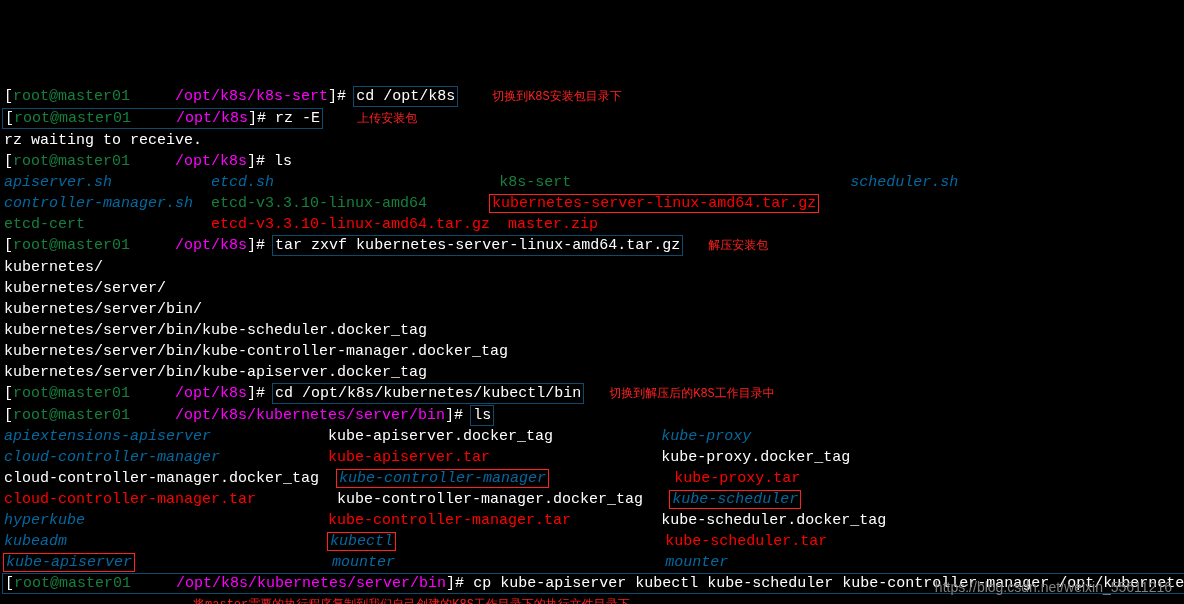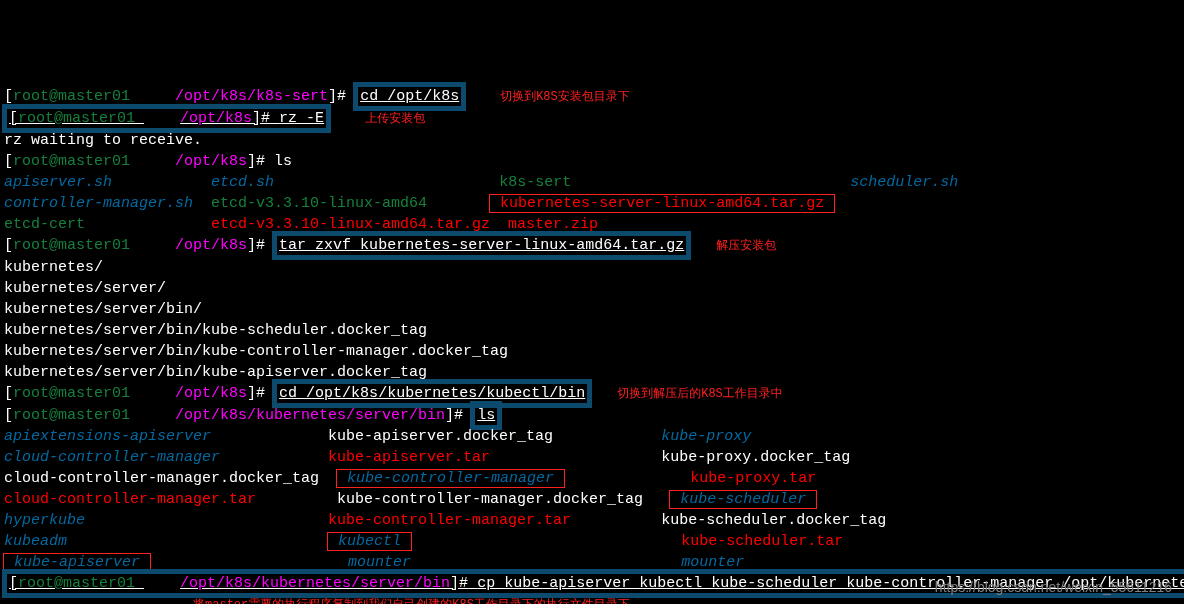--- a/index.html
+++ b/index.html
@@ -16,27 +16,27 @@
     height: 604px;
     box-sizing: border-box;
     position: relative;
   }
   .w   { color: #ffffff; }
   .c   { color: #15803d; }   
   .m   { color: #ff00ff; margin-left: 36px; }   
   .g   { color: #0369a1; font-style: italic; }   
   .r   { color: #ff0000; }   
   .rbox {
-    border: 5px solid #0c4a6e;
+    border: 1px solid #0c4a6e;
     padding: 1px 2px;
-    margin-left: -2px; margin-right: -2px; text-decoration: underline;
+    margin-left: -2px; margin-right: -2px;
   }
   .rboxtight {
     border: 1px solid #ff2020;
-    padding: 0 10px;
+    padding: 0 2px;
     margin-left: -1px; margin-right: -1px;
   }
   .annot {
     color: #ff2020;
     font-size: 12px;
     font-family: Liberation Mono, monospace;
   }
   .watermark {
     position: absolute;
     right: 12px;

